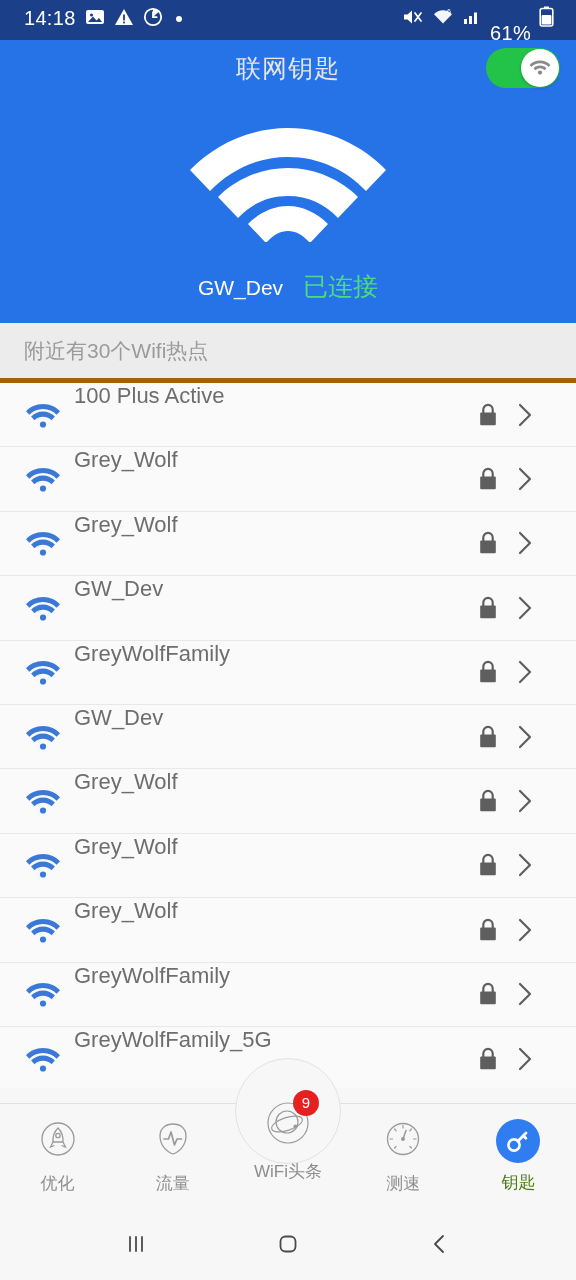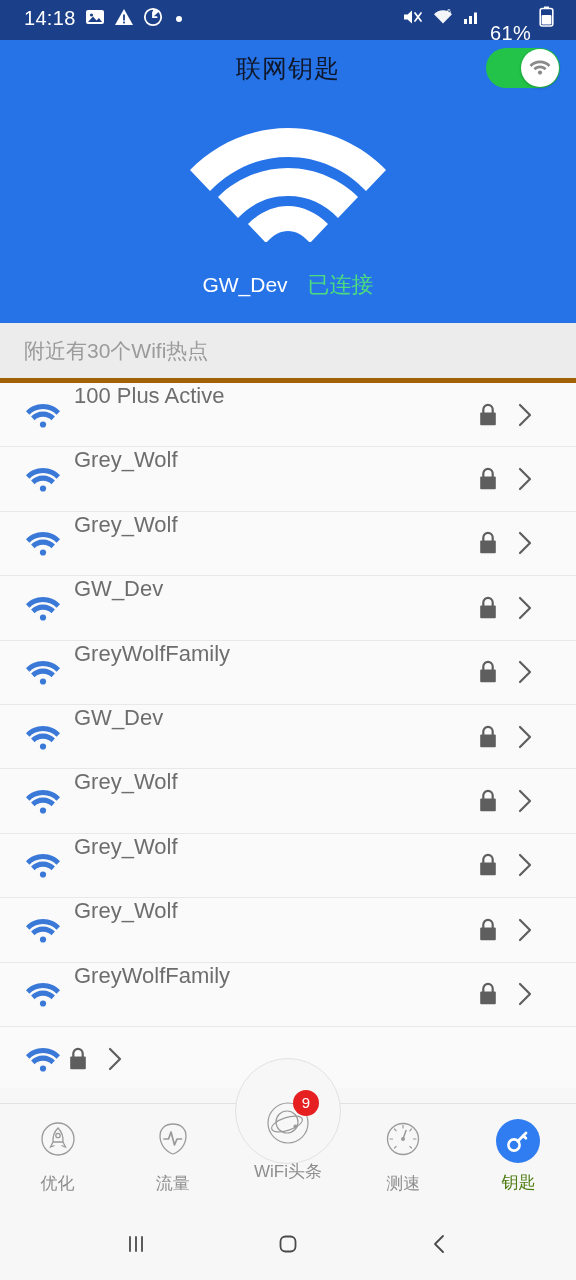--- a/index.html
+++ b/index.html
@@ -30,41 +30,41 @@
     height:283px;
     position:relative;
     display:flex; flex-direction:column; align-items:center;
   }
   .header-bar{
     height:56px; width:100%;
     display:flex; align-items:center; justify-content:center;
     position:relative;
   }
   .header-title{
-    color:#0f172a; font-size:25px; font-weight:400; letter-spacing:1px;
+    color:#e5e5e5; font-size:25px; font-weight:400; letter-spacing:1px;
   }
   .toggle{
     position:absolute; right:16px; top:50%; transform:translateY(-50%);
     width:74px; height:40px; border-radius:20px; background:#22c348;
     display:flex; align-items:center;
   }
   .toggle-knob{
     position:absolute; right:1px;
     width:38px; height:38px; border-radius:50%;
     background:#fff;
     box-shadow:0 1px 3px rgba(0,0,0,.25);
     display:flex; align-items:center; justify-content:center;
   }
 
   .big-wifi{ margin-top:22px; }
   .conn-line{
     margin-top:24px; display:flex; align-items:baseline; gap:20px;
   }
   .conn-ssid{ color:#fff; font-size:21px; }
-  .conn-state{ color:#4cdc7e; font-size:22px; }
+  .conn-state{ color:#4cdc7e; font-size:25px; }
 
   
   .section-head{
     height:60px; background:#ececec;
     display:flex; align-items:center;
     padding-left:24px;
     border-bottom:5px solid #a16207;
   }
   .section-head span{ color:#9b9b9b; font-size:21px; }
 
@@ -444,20 +444,21 @@
       </span>
     </div>
     <div class="row">
       <span class="row-icon">
         <svg width="34" height="26" viewBox="0 0 34 26">
           <path d="M17 2 C10 2 4 5 0 9.2 l3.4 3.6 C6.8 9.2 11.5 7 17 7 s10.2 2.2 13.6 5.8 L34 9.2 C30 5 24 2 17 2 Z" fill="#3b79d8"></path>
           <path d="M17 9.6 C12.2 9.6 8 11.6 5.1 14.6 l3.4 3.6 C10.5 16.1 13.5 14.8 17 14.8 s6.5 1.3 8.5 3.4 l3.4 -3.6 C26 11.6 21.8 9.6 17 9.6 Z" fill="#3b79d8"></path>
           <circle cx="17" cy="22.5" r="3.1" fill="#3b79d8"></circle>
         </svg>
       </span>
+      <span class="row-name">GreyWolfFamily_5G</span>
       <span class="row-lock">
         <svg width="24" height="26" viewBox="0 0 24 26">
           <path d="M7.3 11 V7.6 a4.7 4.7 0 0 1 9.4 0 V11" fill="none" stroke="#5e5e5e" stroke-width="2.2"></path>
           <rect x="4.2" y="10.6" width="15.6" height="12.6" rx="1" fill="#5e5e5e"></rect>
         </svg>
       </span>
       <span class="row-chev">
         <svg width="22" height="28" viewBox="0 0 22 28">
           <path d="M6 4 L16 14 L6 24" fill="none" stroke="#5e5e5e" stroke-width="2.2" stroke-linecap="round" stroke-linejoin="round"></path>
         </svg>

